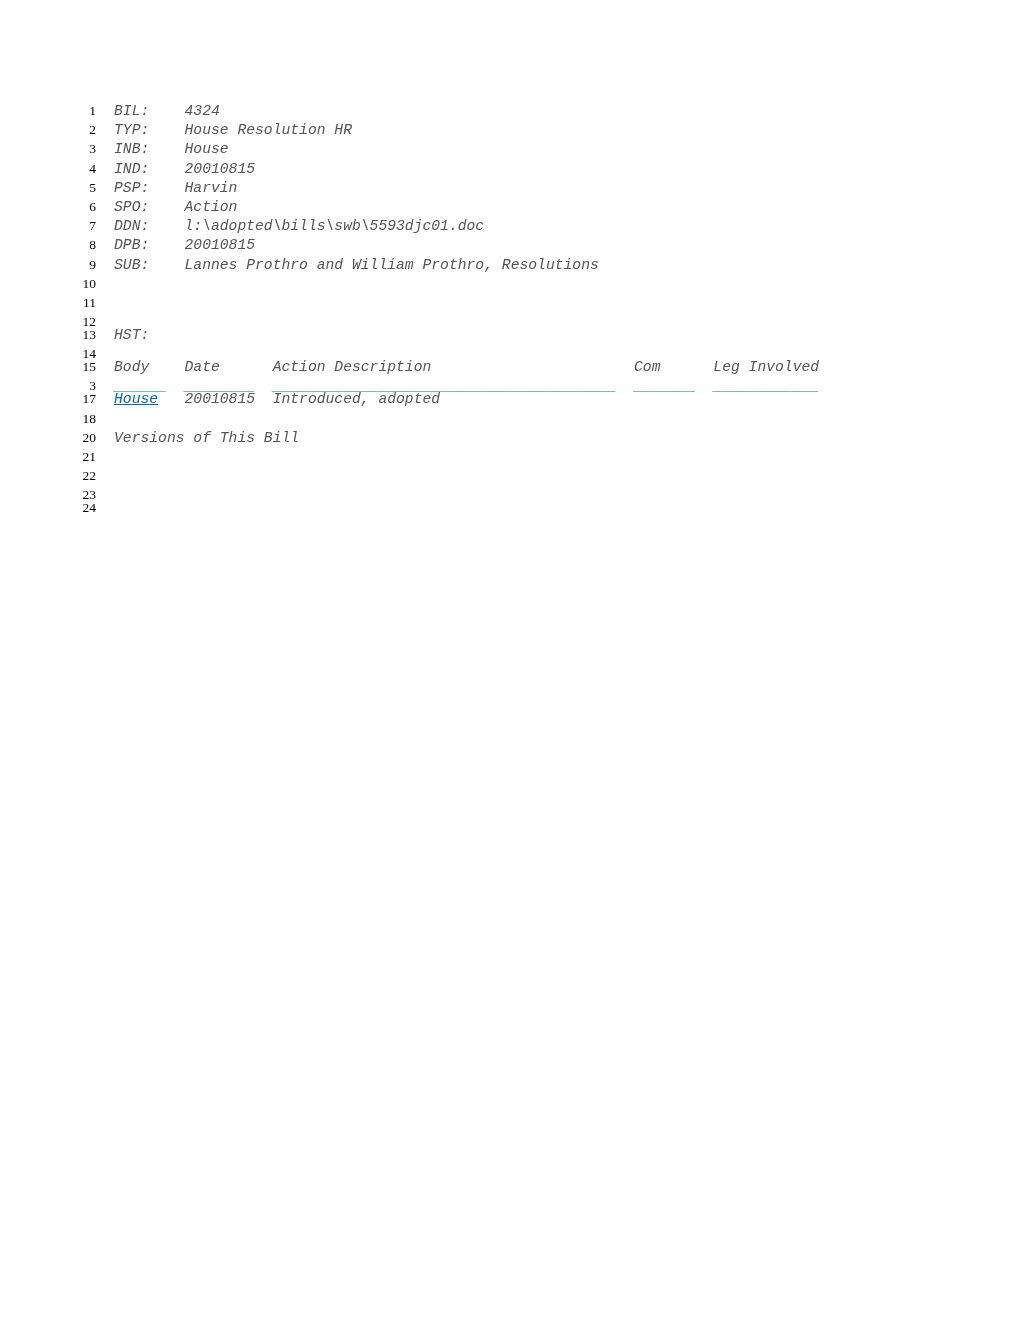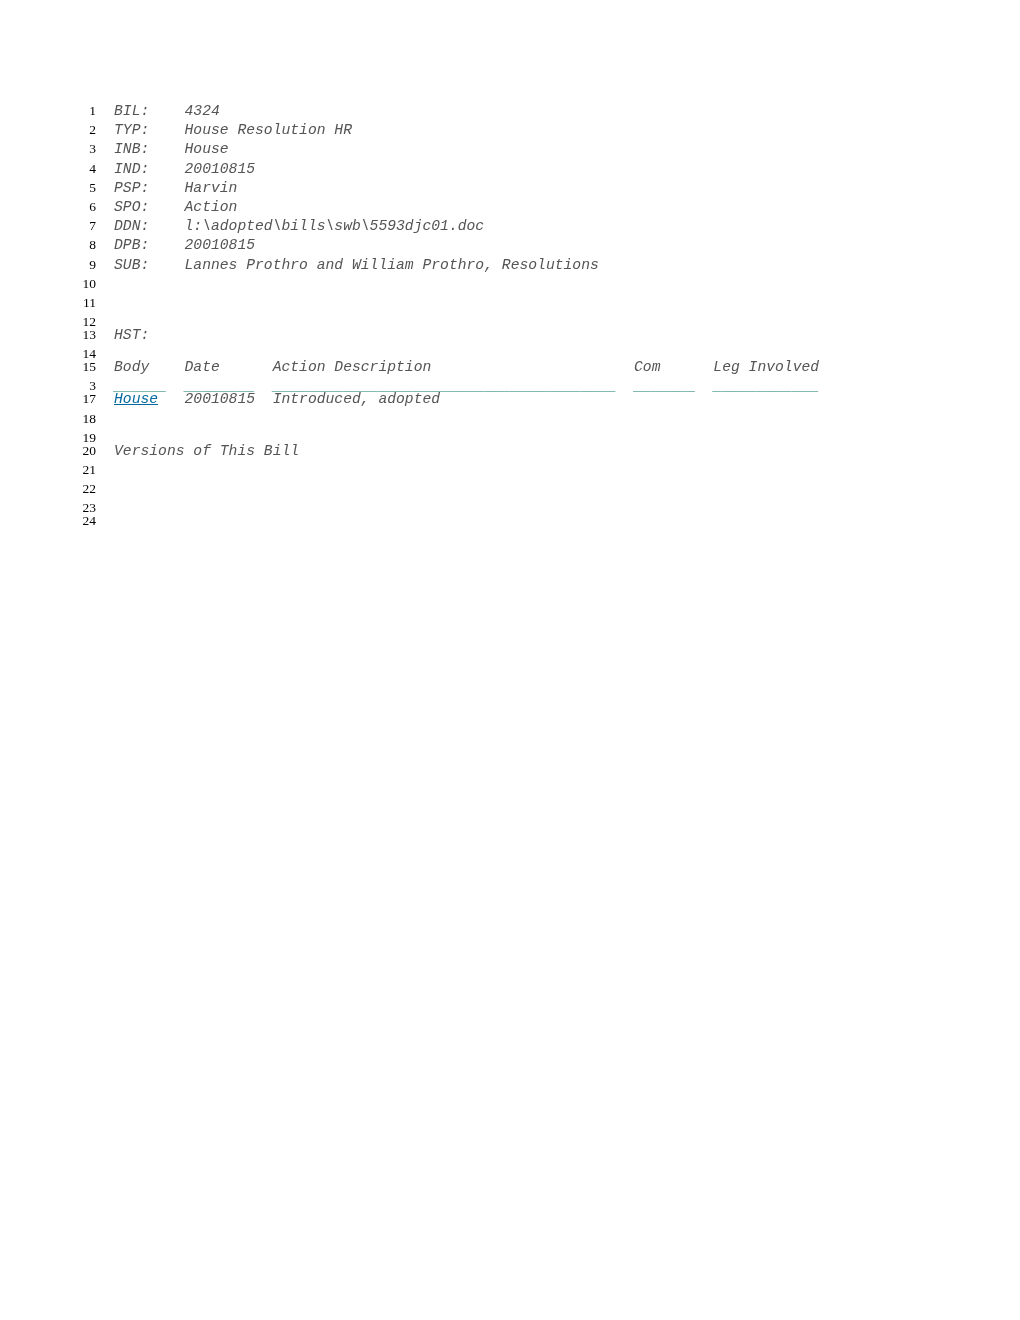--- a/index.html
+++ b/index.html
@@ -164,24 +164,20 @@
     <div class="line">
       <span class="lineno">17</span>
       <span class="content"><a class="lnk" href="#">House</a><span>   20010815  Introduced, adopted</span></span>
     </div>
 
     <div class="line">
       <span class="lineno">18</span>
       <span class="content"></span>
     </div>
 
-    <div class="line tight">
-      <span class="lineno">19</span>
-      <span class="content"></span>
-    </div>
 
     <div class="line">
       <span class="lineno">20</span>
       <span class="content">Versions of This Bill</span>
     </div>
 
     <div class="line">
       <span class="lineno">21</span>
       <span class="content"></span>
     </div>

